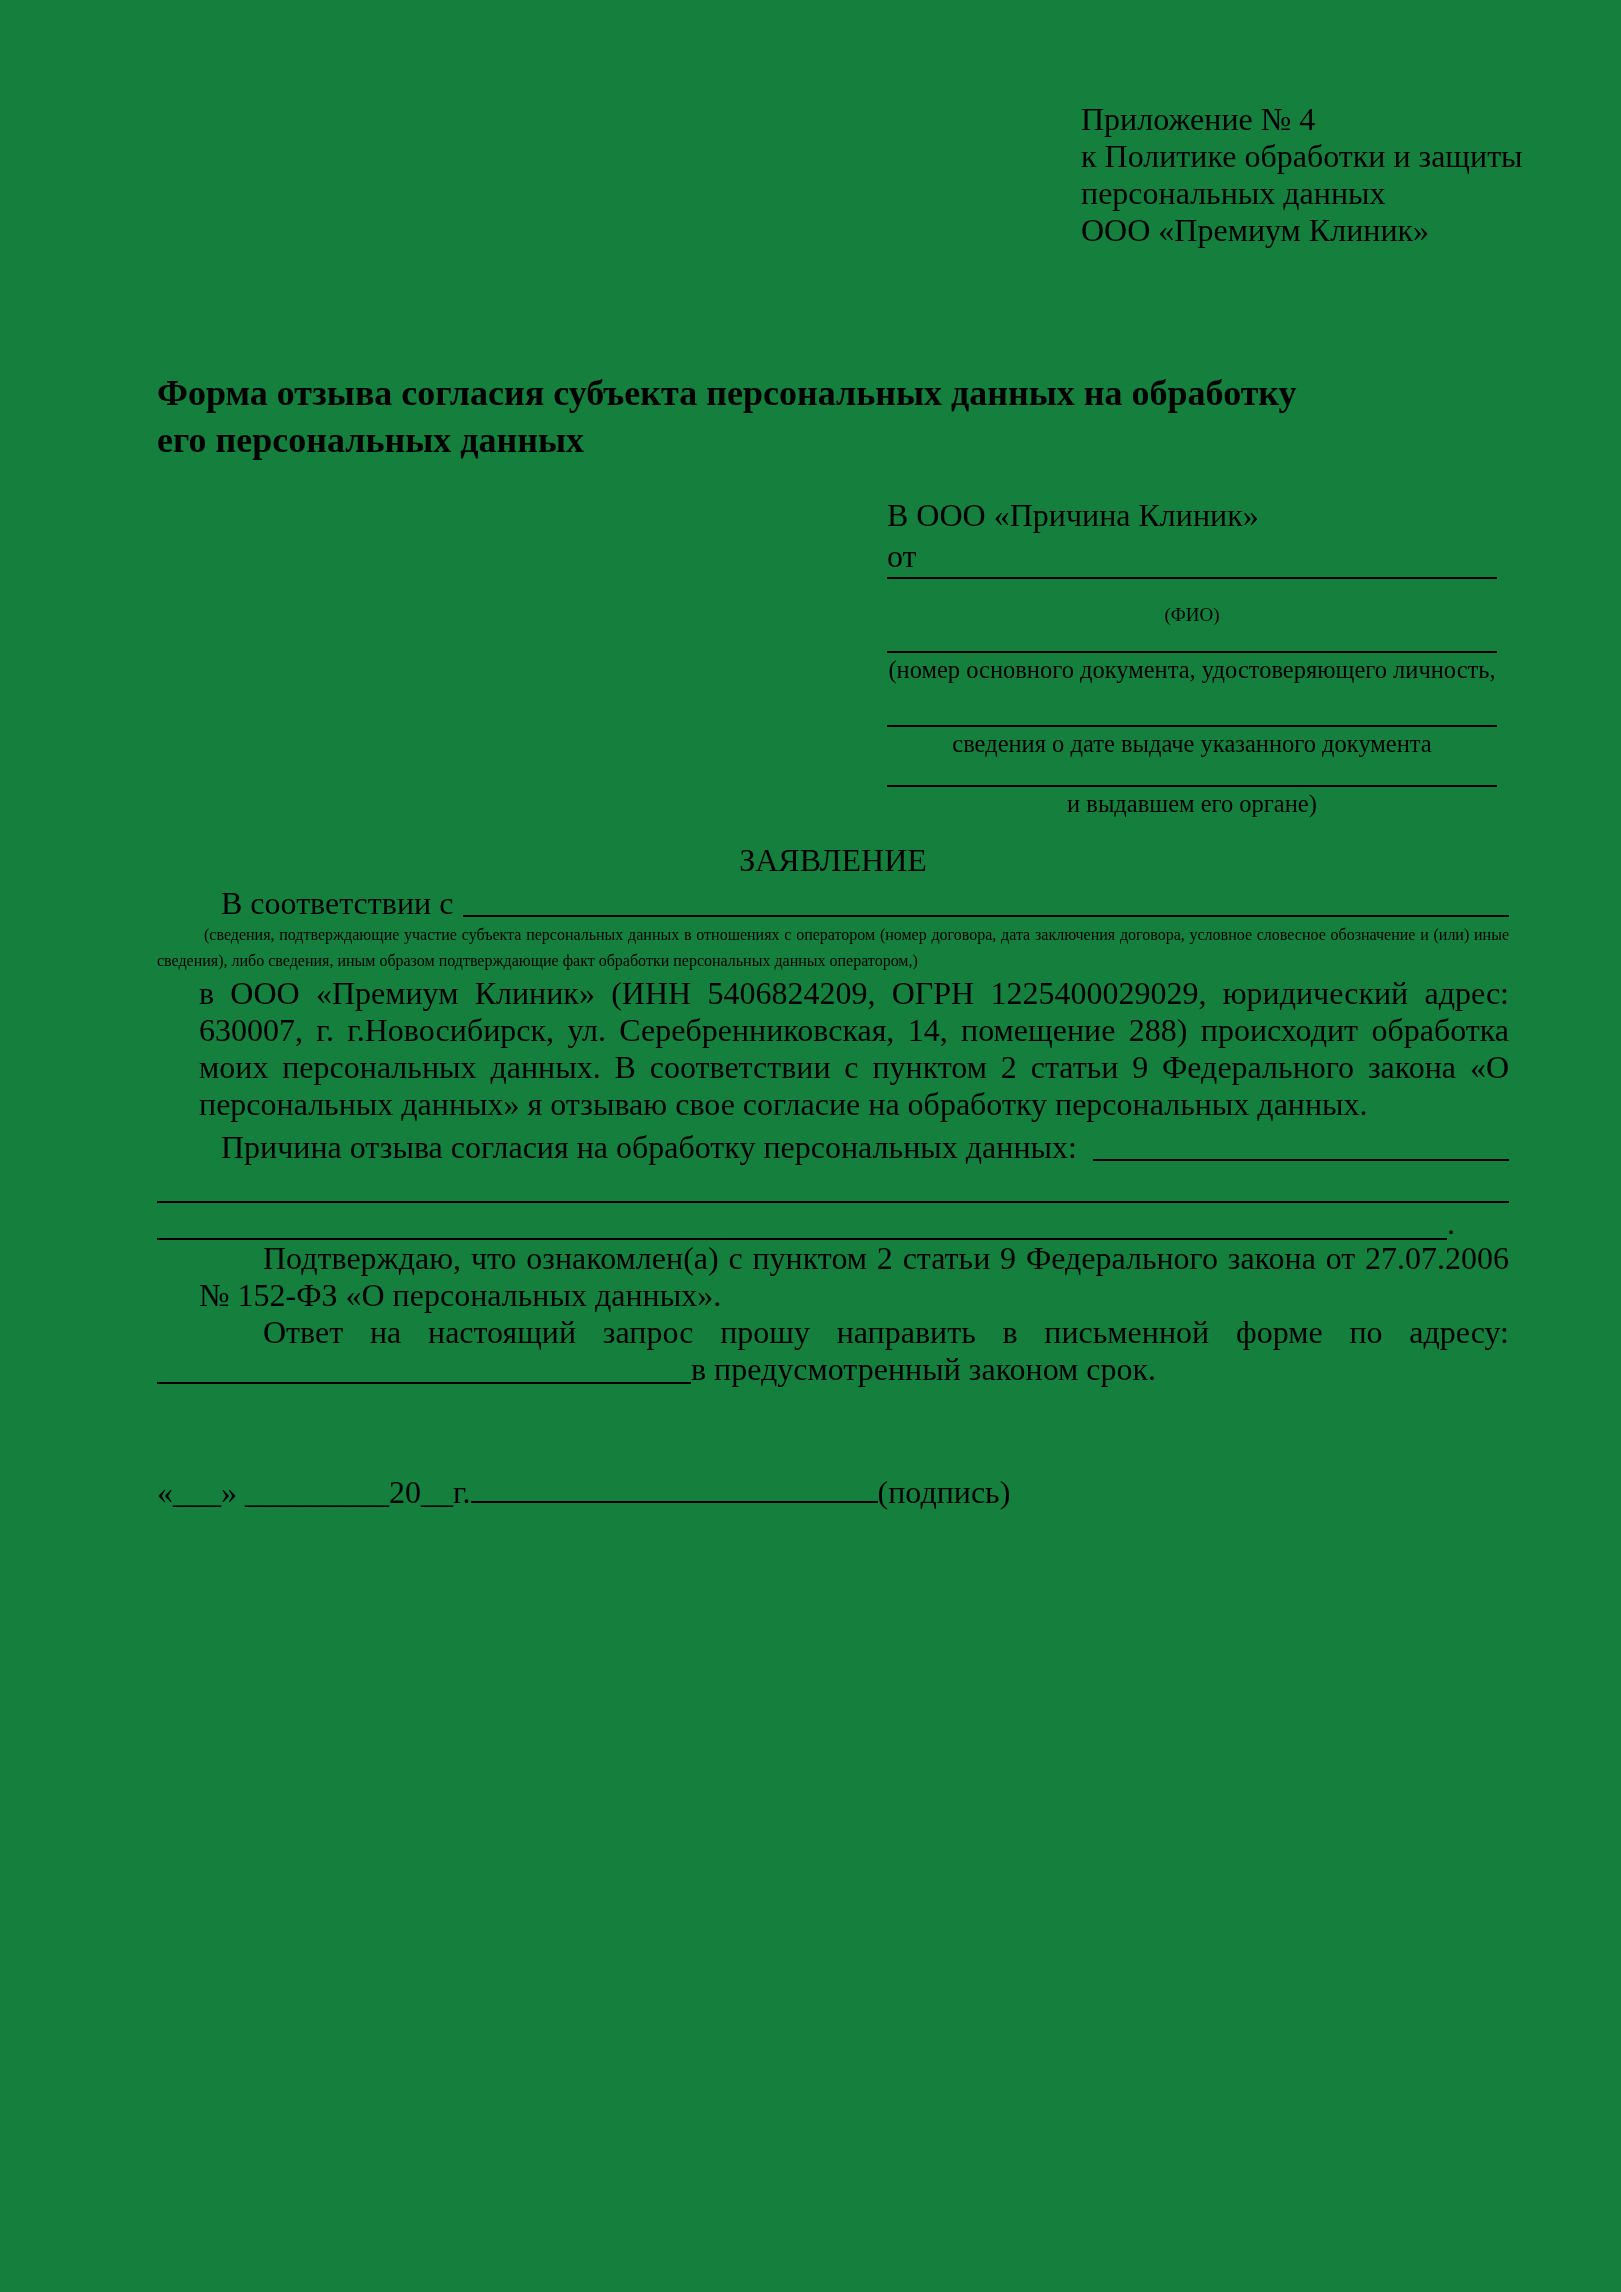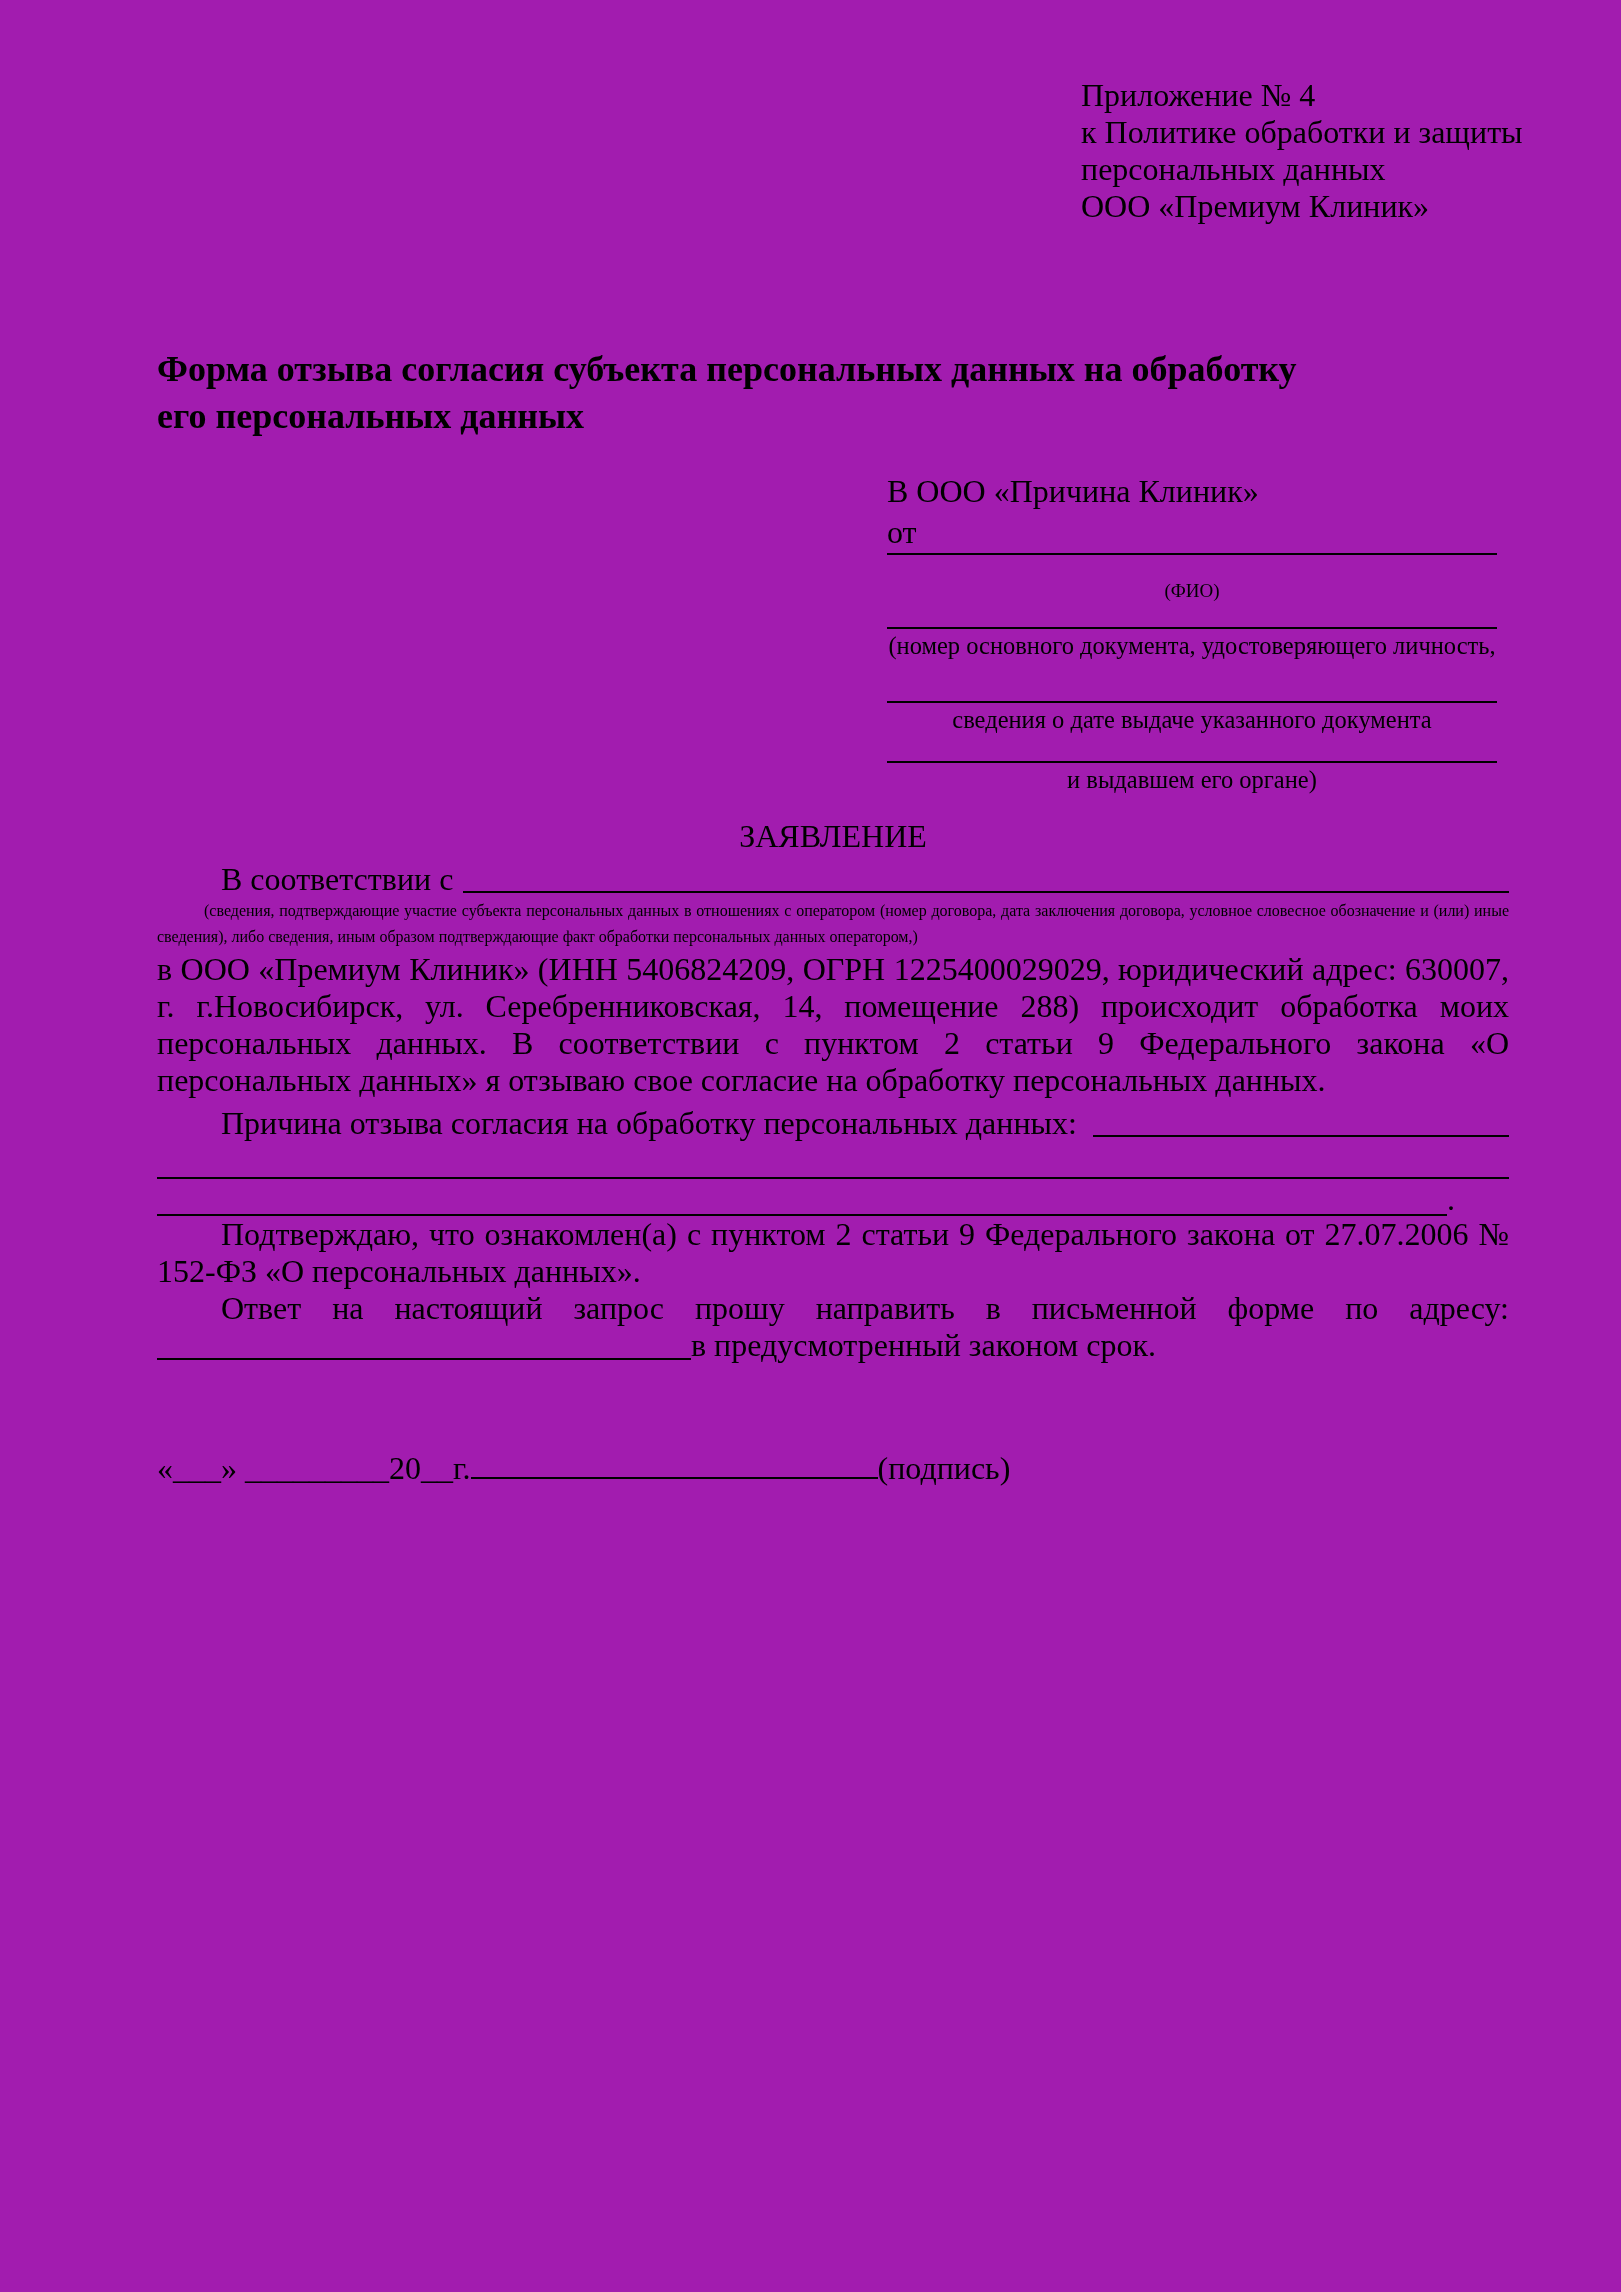--- a/index.html
+++ b/index.html
@@ -1,26 +1,26 @@
 <!DOCTYPE html>
 <html><head>
 <meta charset="utf-8">
 <style>
   * { margin: 0; padding: 0; box-sizing: border-box; }
   html, body { background: #ffffff; }
   .page {
     position: relative;
     width: 1621px;
     height: 2293px;
-    background: #a21caf;
+    background: #15803d;
     color: #000000;
     font-family: "Liberation Serif", "DejaVu Serif", serif;
     font-size: 32px;
     line-height: 37px;
-    padding: 77px 112px 0 157px;
+    padding: 101px 112px 0 157px;
     overflow: hidden;
   }
   .appendix { margin-left: 924px; white-space: nowrap; }
   .title {
     margin-top: 121px;
     text-align: left;
     font-weight: 700;
     font-size: 36px;
     line-height: 47px;
   }
@@ -51,21 +51,21 @@
     margin-bottom: 4.9px;
     margin-left: 9.8px;
   }
   .fill-reason { margin-left: 15.7px; }
   .note {
     font-size: 16px;
     line-height: 26.5px;
     text-align: justify;
     text-indent: 47px;
   }
-  .par { text-align: justify; }
+  .par { text-align: justify; margin-left: 42px; }
   .ind-par { text-indent: 64px; }
   .just-all { text-align-last: justify; }
   .reason { margin-top: 6px; }
   .write-row { height: 37px; border-bottom: 2.9px solid #000; }
   .write-row2 {
     display: flex;
     height: 37px;
     padding-right: 54px;
     align-items: flex-end;
   }

